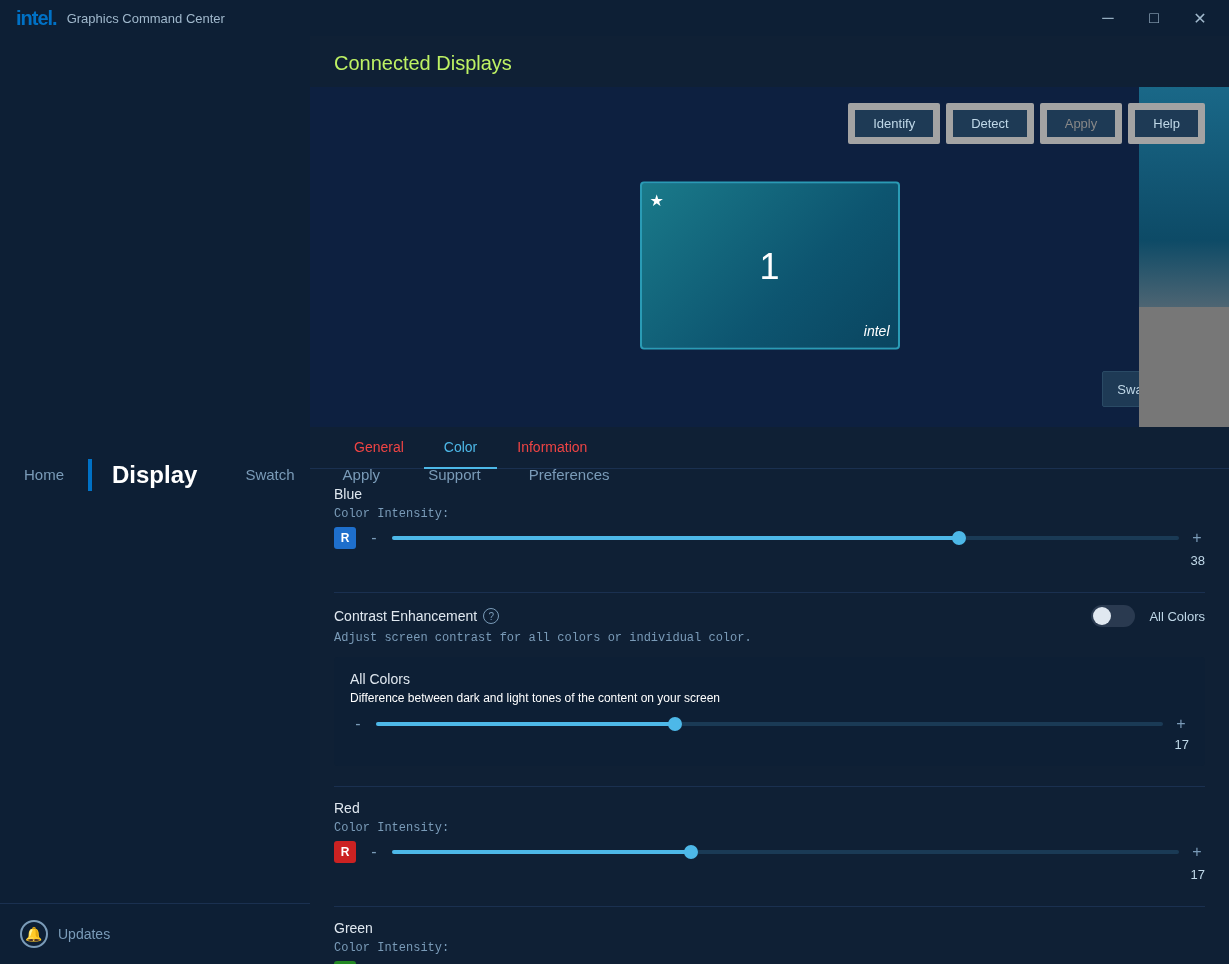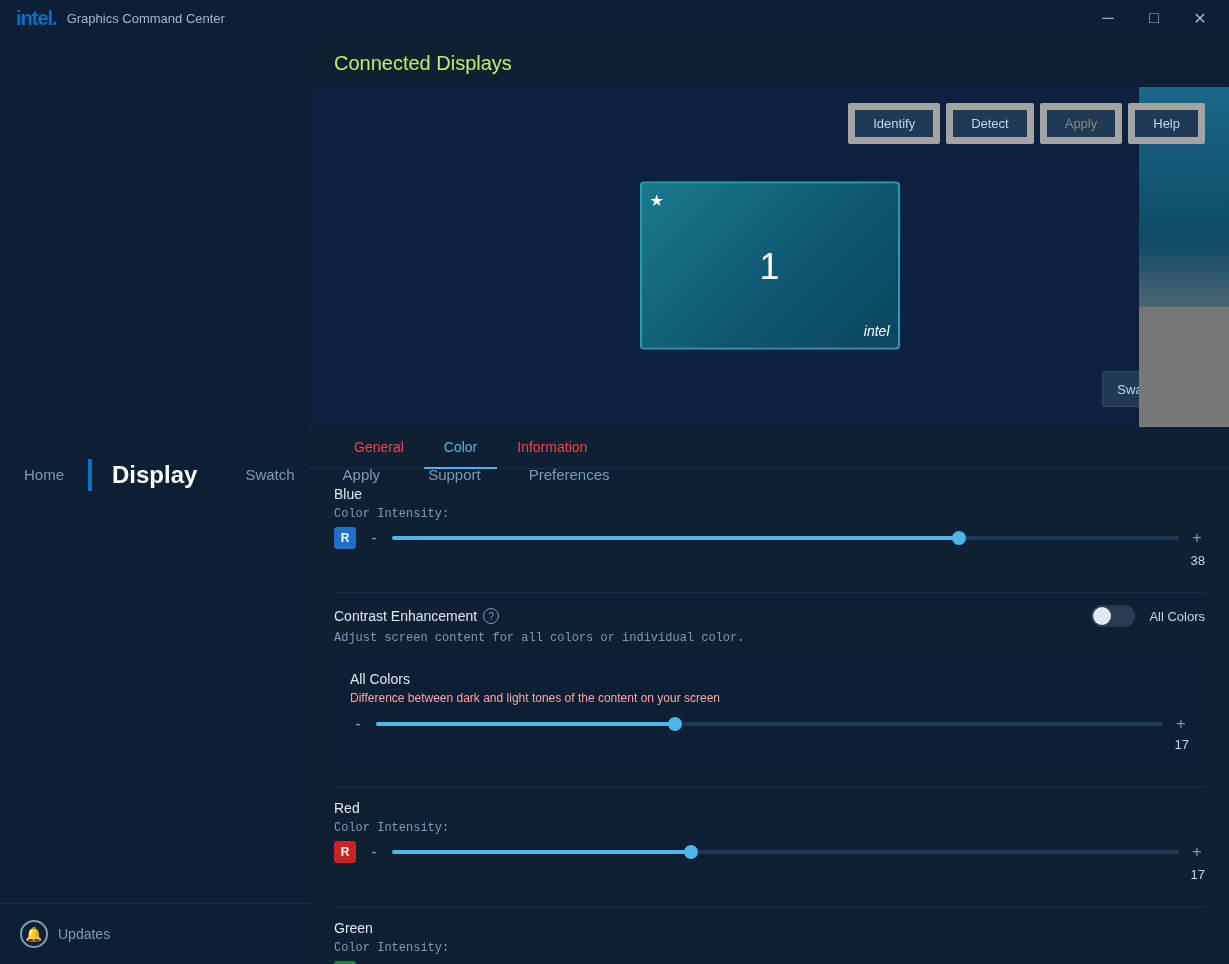--- a/index.html
+++ b/index.html
@@ -398,21 +398,21 @@
       padding: 14px 16px;
       margin-top: 12px;
     }
     .sub-section-title {
       font-size: 14px;
       color: #e0e8f0;
       margin-bottom: 4px;
     }
     .sub-section-desc {
       font-size: 12px;
-      color: #fca5a5;
+      color: #ffffff;
       margin-bottom: 10px;
     }
 
     .divider {
       border: none;
       border-top: 1px solid #1a3050;
       margin: 12px 0;
     }
   </style>
 </head>
@@ -520,21 +520,21 @@
             <span>Contrast Enhancement</span>
             <div class="help-icon">?</div>
           </div>
           <div style="display:flex;align-items:center;gap:8px;">
             <div class="toggle-switch off">
               <div class="toggle-knob"></div>
             </div>
             <span class="toggle-label">All Colors</span>
           </div>
         </div>
-        <div class="setting-sub">Adjust screen content for all colors or individual color.</div>
+        <div class="setting-sub">Adjust screen contrast for all colors or individual color.</div>
 
         <div class="sub-section">
           <div class="sub-section-title">All Colors</div>
           <div class="sub-section-desc">Difference between dark and light tones of the content on your screen</div>
           <div class="setting-control">
             <span class="slider-minus">-</span>
             <div class="slider-track" style="flex:1;">
               <div class="slider-fill" style="width:38%;"></div>
               <div class="slider-thumb" style="left:calc(38% - 7px);"></div>
             </div>

